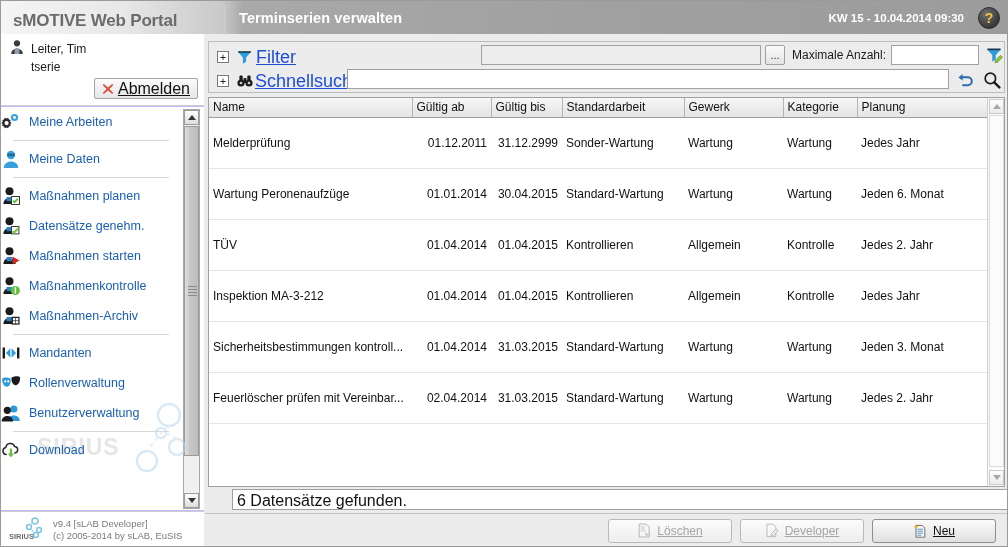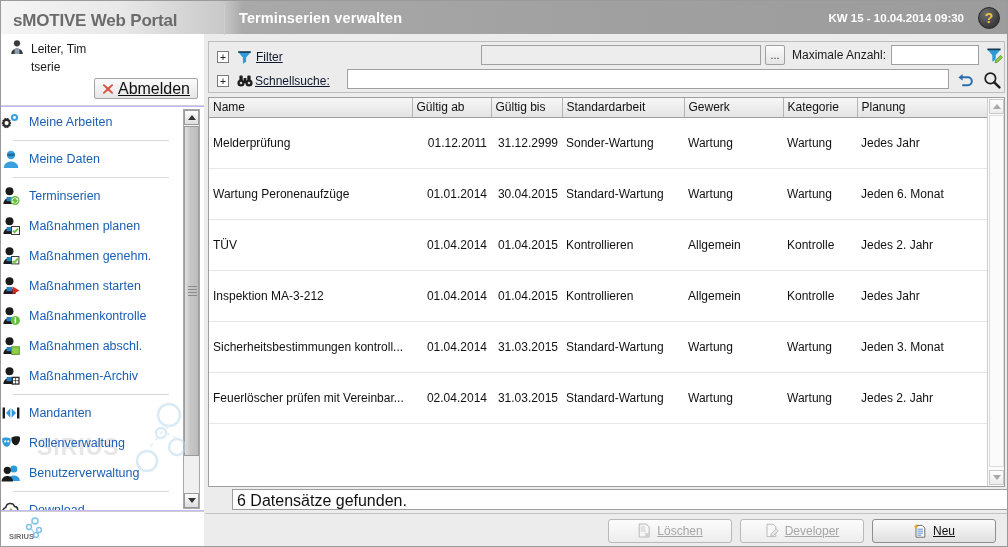--- a/index.html
+++ b/index.html
@@ -150,21 +150,21 @@
     position: absolute; left: 3px; top: 6px; width: 797px; height: 52px;
     background: #ececec; border: 1px solid #bdbdbd;
   }
   .fb-row { position: absolute; left: 0; display: flex; align-items: center; height: 24px; }
   .plus-box {
     width: 12px; height: 12px; border: 1px solid #7a7a7a; background: #fff;
     display: flex; align-items: center; justify-content: center;
     font-size: 10px; line-height: 9px; color: #222; cursor: pointer;
     font-family: "DejaVu Sans Mono", monospace;
   }
-  .fb-label { color: #0f172a; text-decoration: underline; font-size: 12px; cursor: pointer; }
+  .fb-label { color: #1d4ed8; text-decoration: underline; font-size: 18px; cursor: pointer; }
   .txtfield {
     background: #fff; border: 1px solid #a0a0a0;
     height: 20px; font-size: 12px; padding: 0 4px;
     font-family: "Liberation Sans", sans-serif;
   }
   .txtfield.ro { background: #ededed; }
   .minibtn {
     width: 20px; height: 20px; border: 1px solid #a0a0a0; border-radius: 2px;
     background: linear-gradient(to bottom,#fbfbfb,#e4e4e4);
     font-size: 11px; display: flex; align-items: center; justify-content: center;
@@ -314,33 +314,20 @@
             <svg width="20" height="20" viewBox="0 0 20 20">
               <circle cx="10" cy="6" r="4.2" fill="#3aa0dd"></circle>
               <rect x="6.2" y="4.6" width="7.6" height="2.6" rx="1.1" fill="#1e6a99"></rect>
               <path d="M2.8 19c0-4 3.3-6.4 7.2-6.4S17.2 15 17.2 19z" fill="#3aa0dd"></path>
             </svg>
           </span>
           <span>Meine Daten</span>
         </div>
         <div class="nav-group"></div>
 
-        <div class="nav-item">
-          <span class="nav-icon">
-            <svg width="20" height="20" viewBox="0 0 20 20">
-              <circle cx="8.5" cy="5.2" r="4" fill="#1b1b1b"></circle>
-              <path d="M2.4 18c0-3.7 2.8-5.9 6.1-5.9S14.6 14.3 14.6 18z" fill="#1b1b1b"></path>
-              <rect x="5.6" y="11" width="5.6" height="4.2" fill="#2c83c4"></rect>
-              <circle cx="14" cy="14.5" r="4.6" fill="#63bf3c"></circle>
-              <path d="M11.6 14.5a2.4 2.4 0 0 1 4.3-1.4l-1 .3 2.2.9.1-2.3-.7.6a3.6 3.6 0 0 0-6.1 2z" fill="#fff"></path>
-              <path d="M16.4 14.6a2.4 2.4 0 0 1-4.3 1.4l1-.3-2.2-.9-.1 2.3.7-.6a3.6 3.6 0 0 0 6.1-2z" fill="#fff"></path>
-            </svg>
-          </span>
-          <span>Terminserien</span>
-        </div>
 
         <div class="nav-item">
           <span class="nav-icon">
             <svg width="20" height="20" viewBox="0 0 20 20">
               <circle cx="8.5" cy="5.2" r="4" fill="#1b1b1b"></circle>
               <path d="M2.4 18c0-3.7 2.8-5.9 6.1-5.9S14.6 14.3 14.6 18z" fill="#1b1b1b"></path>
               <rect x="5.6" y="11" width="5.6" height="4.2" fill="#2c83c4"></rect>
               <rect x="10.5" y="10.5" width="8" height="8" fill="#fdfdfd" stroke="#3a3a3a"></rect>
               <path d="M12 14.6l1.6 1.6 3.4-3.6" stroke="#63bf3c" stroke-width="1.8" fill="none"></path>
             </svg>
@@ -351,21 +338,21 @@
         <div class="nav-item">
           <span class="nav-icon">
             <svg width="20" height="20" viewBox="0 0 20 20">
               <circle cx="8.5" cy="5.2" r="4" fill="#1b1b1b"></circle>
               <path d="M2.4 18c0-3.7 2.8-5.9 6.1-5.9S14.6 14.3 14.6 18z" fill="#1b1b1b"></path>
               <rect x="5.6" y="11" width="5.6" height="4.2" fill="#2c83c4"></rect>
               <rect x="10.5" y="10.5" width="7.4" height="7.4" fill="#fdfdfd" stroke="#3a3a3a"></rect>
               <path d="M11.6 15.2l1.4 1.5 4-4.2" stroke="#7cc242" stroke-width="2" fill="none"></path>
             </svg>
           </span>
-          <span>Maßnahmen genehm.</span>
+          <span>Datensätze genehm.</span>
         </div>
 
         <div class="nav-item">
           <span class="nav-icon">
             <svg width="20" height="20" viewBox="0 0 20 20">
               <circle cx="8.5" cy="5.2" r="4" fill="#1b1b1b"></circle>
               <path d="M2.4 18c0-3.7 2.8-5.9 6.1-5.9S14.6 14.3 14.6 18z" fill="#1b1b1b"></path>
               <rect x="5.6" y="11" width="5.6" height="4.2" fill="#2c83c4"></rect>
               <path d="M11.5 10.6l7 4-7 4z" fill="#cf2a1f"></path>
             </svg>
@@ -380,31 +367,20 @@
               <path d="M2.4 18c0-3.7 2.8-5.9 6.1-5.9S14.6 14.3 14.6 18z" fill="#1b1b1b"></path>
               <rect x="5.6" y="11" width="5.6" height="4.2" fill="#2c83c4"></rect>
               <circle cx="14.3" cy="14.5" r="4.6" fill="#63bf3c"></circle>
               <rect x="13.6" y="13.2" width="1.5" height="4.2" fill="#fff"></rect>
               <rect x="13.6" y="11.3" width="1.5" height="1.5" fill="#fff"></rect>
             </svg>
           </span>
           <span>Maßnahmenkontrolle</span>
         </div>
 
-        <div class="nav-item">
-          <span class="nav-icon">
-            <svg width="20" height="20" viewBox="0 0 20 20">
-              <circle cx="8.5" cy="5.2" r="4" fill="#1b1b1b"></circle>
-              <path d="M2.4 18c0-3.7 2.8-5.9 6.1-5.9S14.6 14.3 14.6 18z" fill="#1b1b1b"></path>
-              <rect x="5.6" y="11" width="5.6" height="4.2" fill="#2c83c4"></rect>
-              <rect x="10.7" y="10.8" width="7.6" height="7.6" fill="#8ecf4c" stroke="#5b9a2c"></rect>
-            </svg>
-          </span>
-          <span>Maßnahmen abschl.</span>
-        </div>
 
         <div class="nav-item">
           <span class="nav-icon">
             <svg width="20" height="20" viewBox="0 0 20 20">
               <circle cx="8.5" cy="5.2" r="4" fill="#1b1b1b"></circle>
               <path d="M2.4 18c0-3.7 2.8-5.9 6.1-5.9S14.6 14.3 14.6 18z" fill="#1b1b1b"></path>
               <rect x="5.6" y="11" width="5.6" height="4.2" fill="#2c83c4"></rect>
               <rect x="10.6" y="10.7" width="8" height="8" fill="#2b2b2b"></rect>
               <rect x="12" y="12.1" width="2.3" height="2.3" fill="#fff"></rect>
               <rect x="15" y="12.1" width="2.3" height="2.3" fill="#fff"></rect>
@@ -484,20 +460,24 @@
         <svg width="36" height="28" viewBox="0 0 36 28">
           <g fill="none" stroke="#7fc2e8" stroke-width="1.5">
             <circle cx="26" cy="5" r="3"></circle>
             <circle cx="30" cy="14" r="2.4"></circle>
             <circle cx="20" cy="11" r="2.4"></circle>
             <circle cx="27" cy="19" r="2.4"></circle>
           </g>
           <path d="M23.5 7 L21 9.4 M22 12.5 L25.5 17.4 M28.5 16 L28 11.6" stroke="#a8d6ef" stroke-width="1.2" fill="none"></path>
           <text x="0" y="23" font-family="Liberation Sans, sans-serif" font-size="7.5" font-weight="bold" fill="#6d6d6d">SIRIUS</text>
         </svg>
+      </span>
+      <span class="ver">
+        <span>v9.4 [sLAB Developer]</span><br>
+        <span>(c) 2005-2014 by sLAB, EuSIS</span>
       </span>
     </div>
   </div>
 
   <div id="main">
 
     <div id="filter-bar">
 
       <div class="fb-row" style="top:3px; left:8px;">
         <span class="plus-box">+</span>

